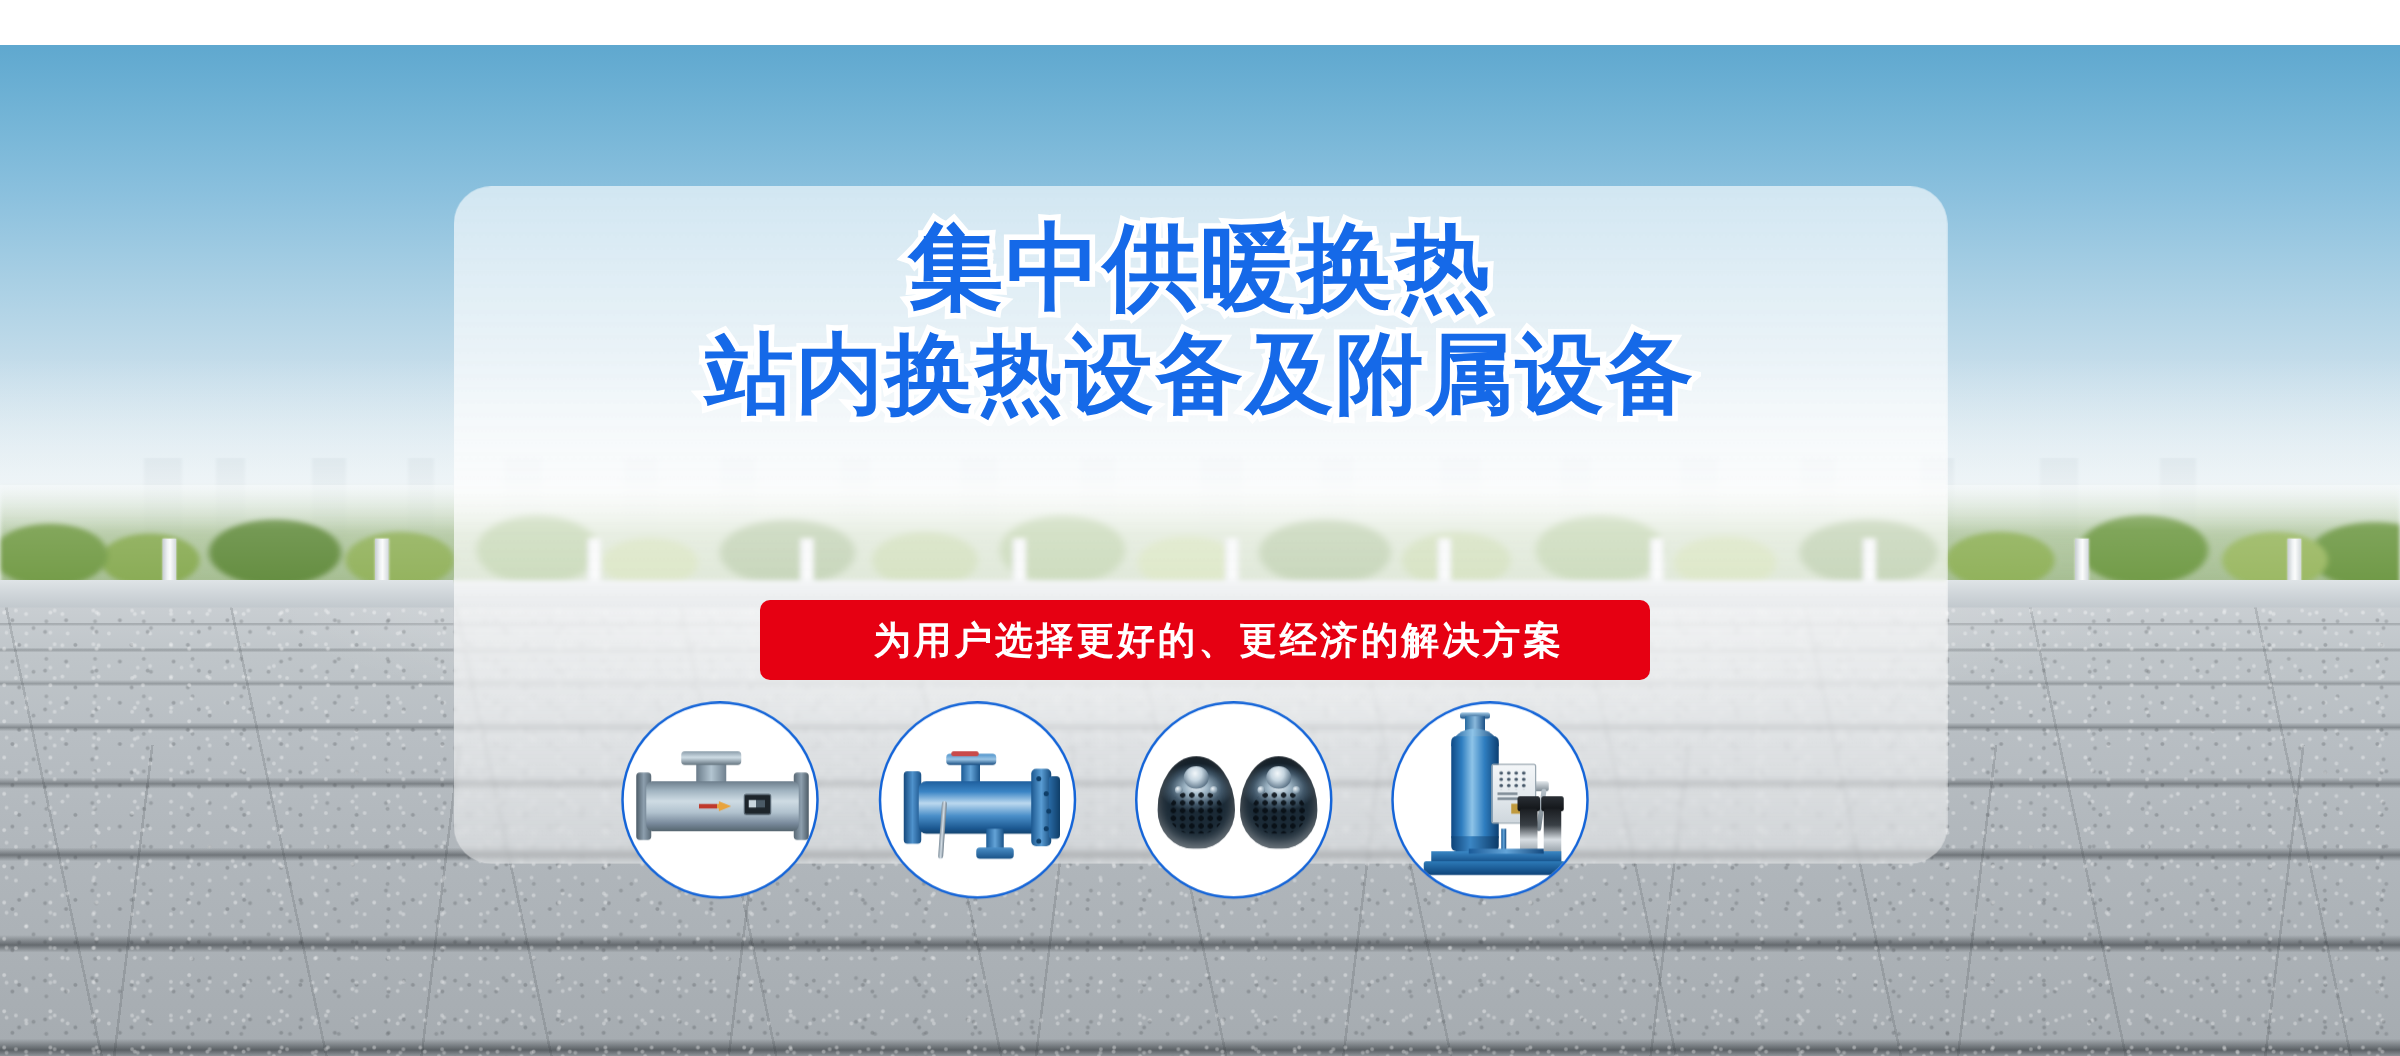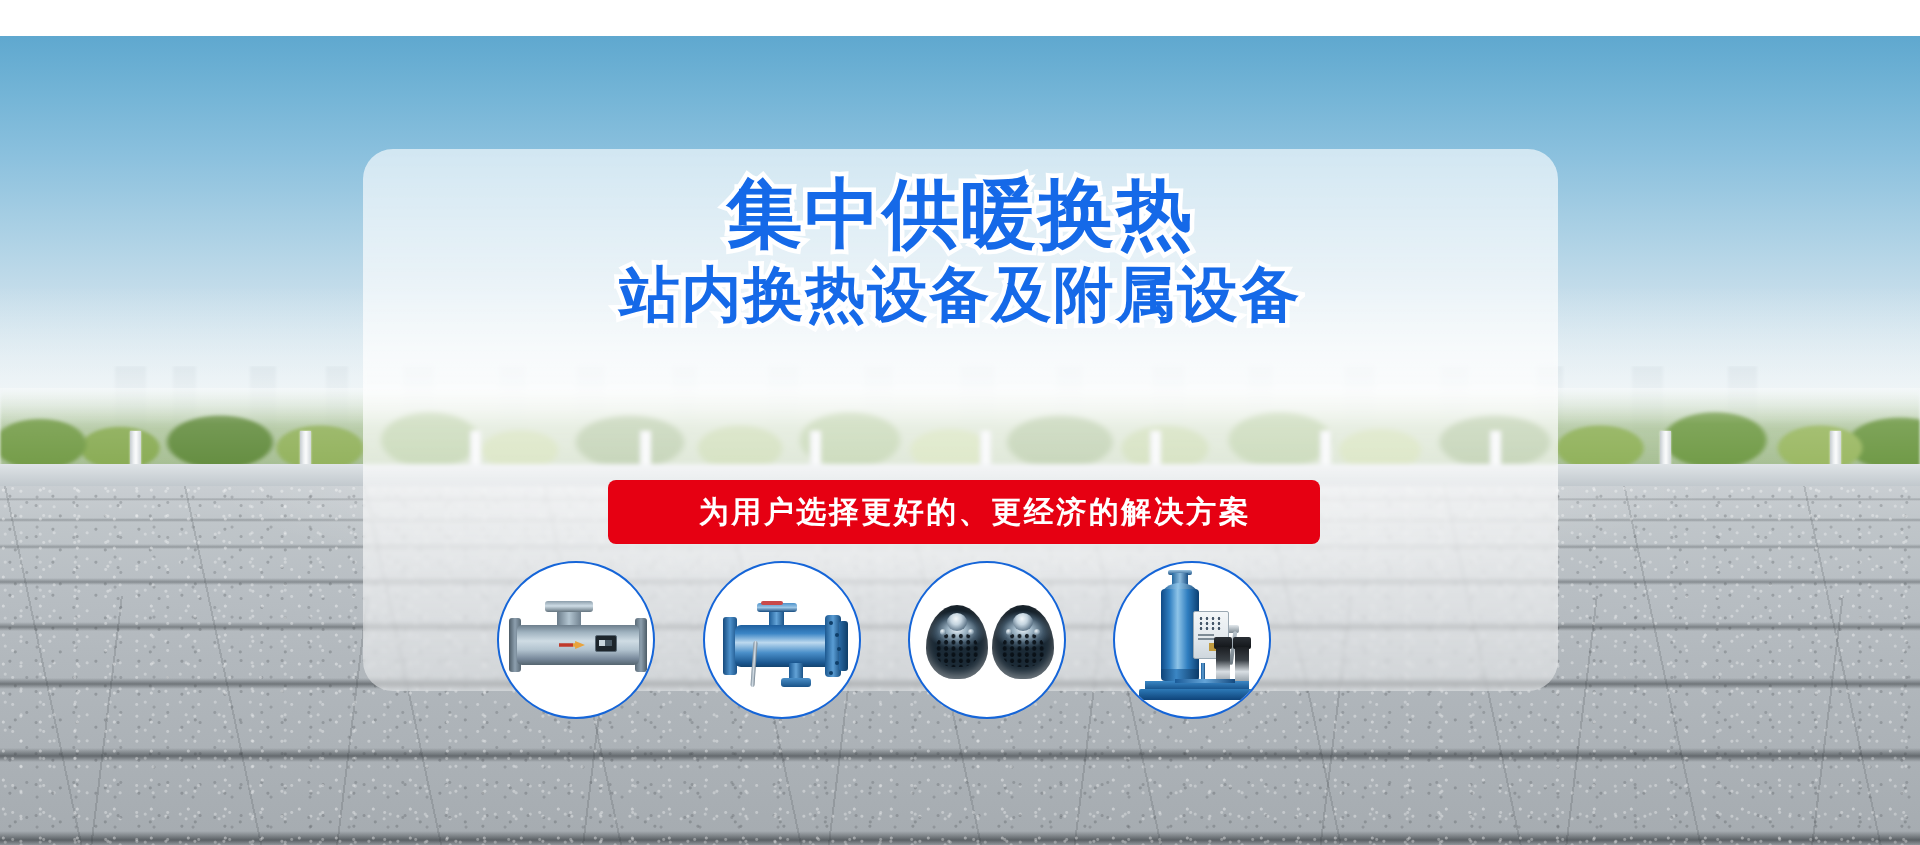--- a/index.html
+++ b/index.html
@@ -188,21 +188,21 @@
     text-align:center;
     font-family:"DejaVu Sans","Liberation Sans",sans-serif;
     font-weight:bold;
     color:#1569e8;
     letter-spacing:2px;
     line-height:1.0;
     -webkit-text-stroke:9px #ffffff;
     paint-order:stroke fill;
   }
   .hl1 { font-size:76px; }
-  .hl2 { font-size:60px; margin-top:12px; }
+  .hl2 { font-size:70px; margin-top:12px; }
 
   
   .subtitle {
     position:absolute; left:363px; top:320px; width:1195px;
     text-align:center;
     font-family:"Liberation Sans",sans-serif;
     font-size:13.5px;
     font-weight:600;
     letter-spacing:1.15px;
     color:#5c6b73;

